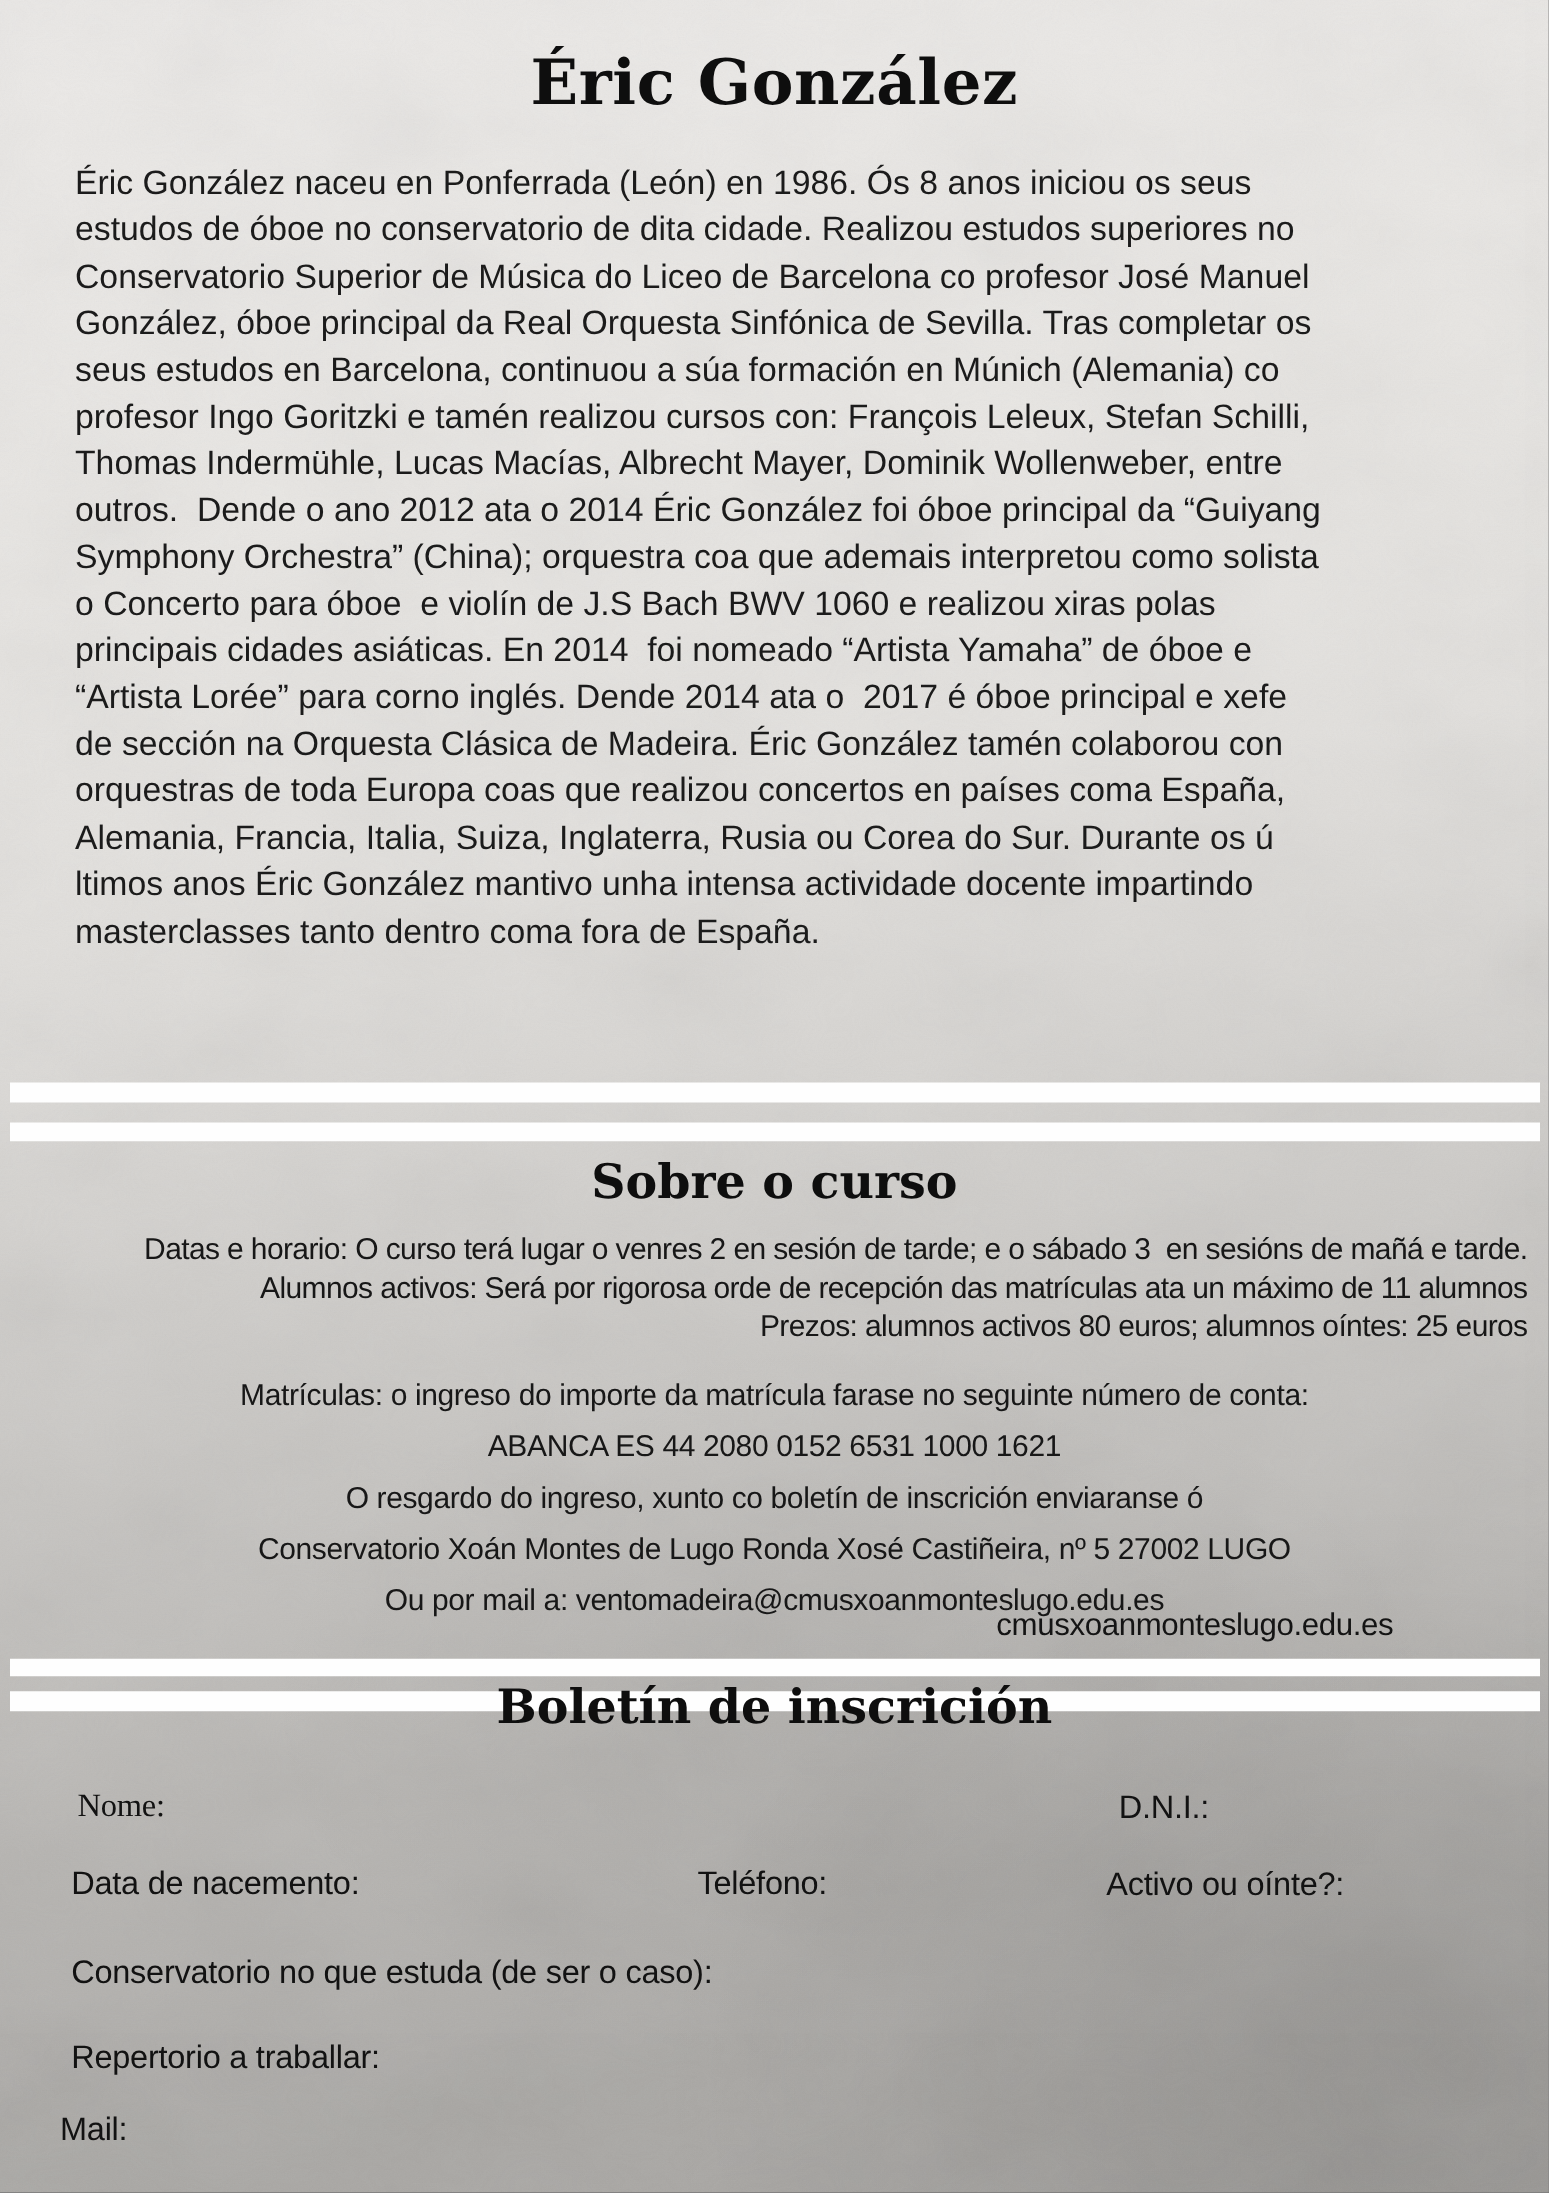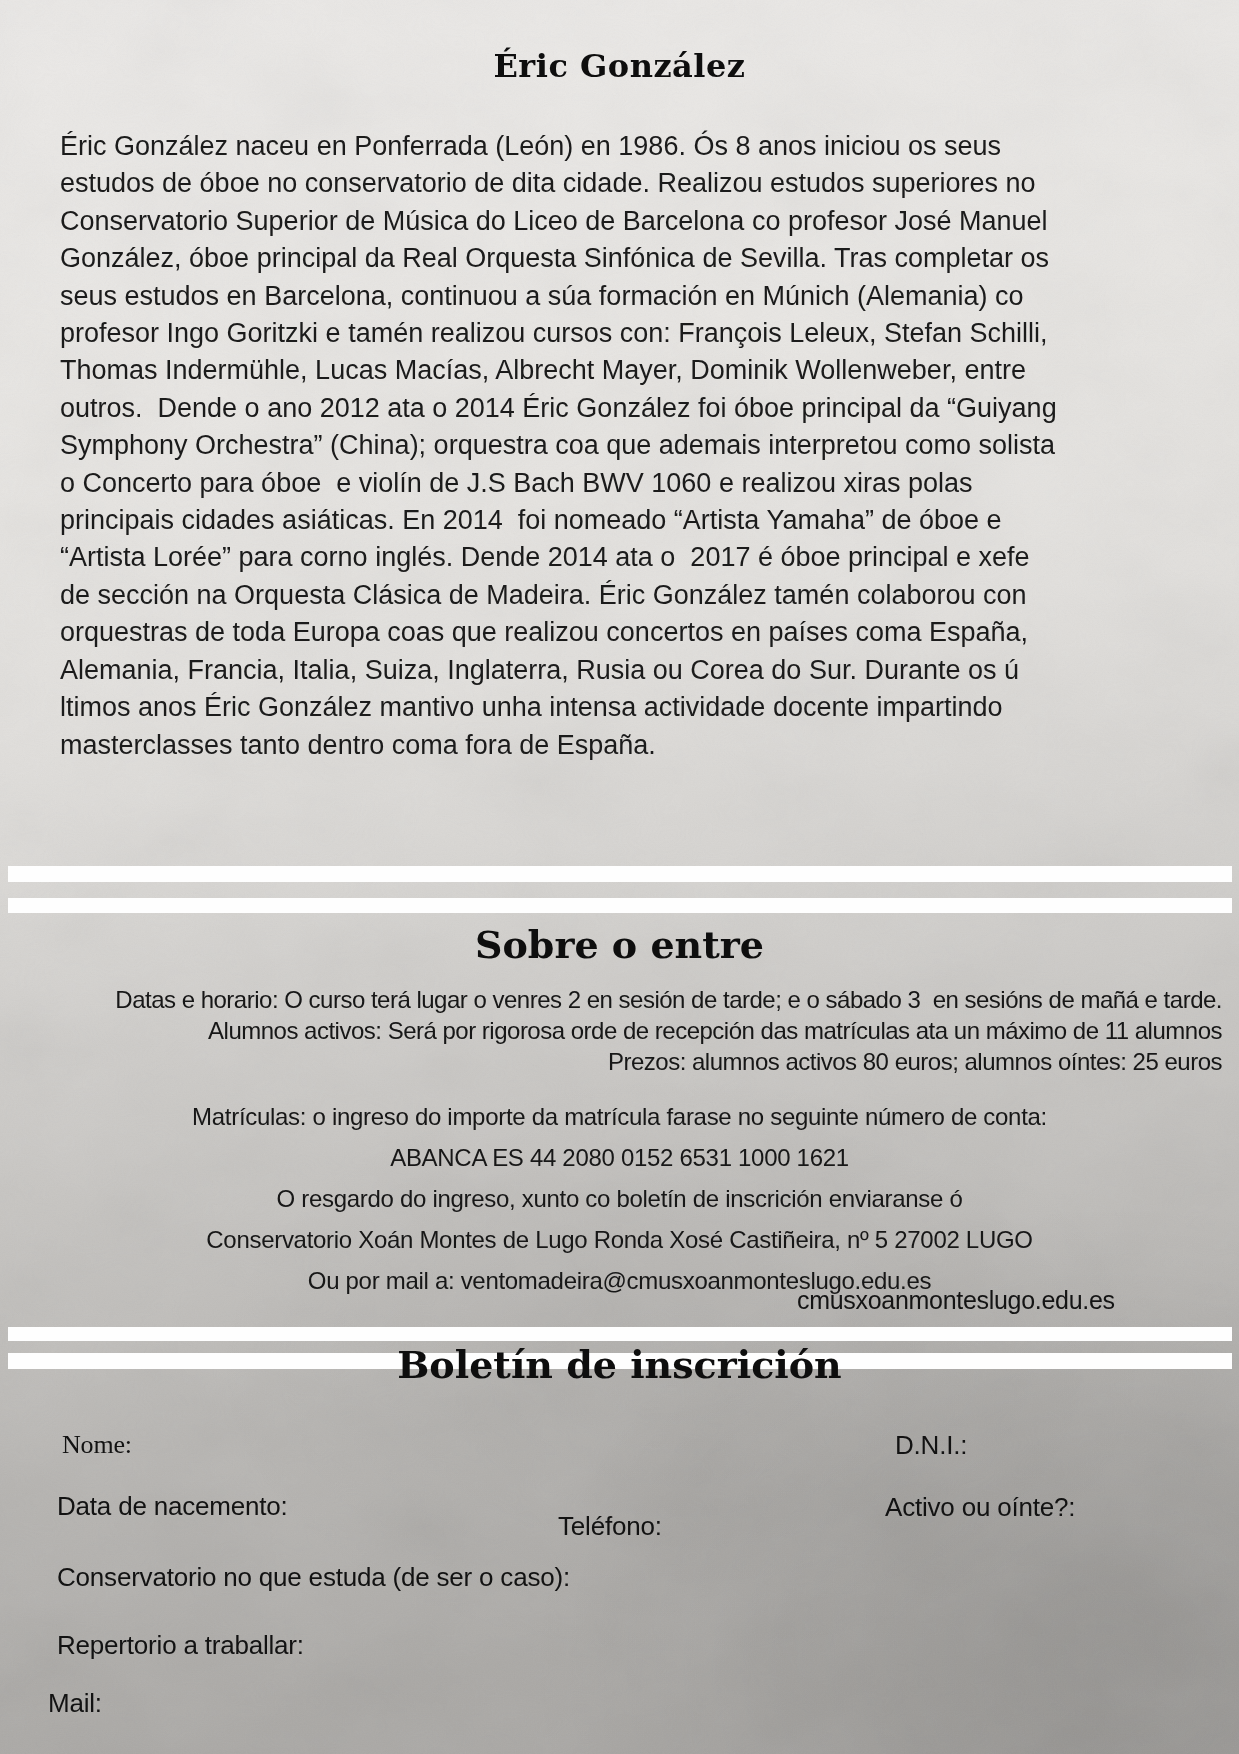--- a/index.html
+++ b/index.html
@@ -40,21 +40,21 @@
 
   .title {
     position: absolute;
     left: 0; width: 100%;
     text-align: center;
     font-family: "DejaVu Serif", serif;
     font-weight: 700;
     color: #0e0e0e;
     margin: 0;
   }
-  .title-main { top: 42px; font-size: 32px; line-height: 48px; letter-spacing: 0.5px; }
+  .title-main { top: 42px; font-size: 50px; line-height: 48px; letter-spacing: 0.5px; }
   .title-course { top: 922px; font-size: 38px; line-height: 46px; }
   .title-form { top: 1342px; font-size: 38px; line-height: 46px; }
 
   .bio {
     position: absolute;
     left: 60px; top: 128px; width: 1140px;
     font-size: 27px; line-height: 37.4px;
     color: #1b1b1b;
     white-space: pre-wrap;
   }
@@ -101,21 +101,21 @@
   .form-label {
     position: absolute;
     font-size: 26px;
     color: #121212;
     letter-spacing: -0.2px;
     white-space: nowrap;
   }
   .lbl-nome          { left: 62px;  top: 1430px; font-family: Liberation Serif, serif; }
   .lbl-dni           { left: 895px; top: 1430px; }
   .lbl-nacemento     { left: 57px;  top: 1491px; }
-  .lbl-telefono      { left: 558px; top: 1491px; margin-top: 20px; }
+  .lbl-telefono      { left: 558px; top: 1491px; }
   .lbl-activo        { left: 885px; top: 1492px; }
   .lbl-conservatorio { left: 57px;  top: 1562px; }
   .lbl-repertorio    { left: 57px;  top: 1630px; }
   .lbl-mail          { left: 48px;  top: 1688px; }
 </style>
 </head>
 <body>
 
 <div class="page">
 
@@ -154,21 +154,21 @@
 “Artista Lorée” para corno inglés. Dende 2014 ata o  2017 é óboe principal e xefe
 de sección na Orquesta Clásica de Madeira. Éric González tamén colaborou con
 orquestras de toda Europa coas que realizou concertos en países coma España,
 Alemania, Francia, Italia, Suiza, Inglaterra, Rusia ou Corea do Sur. Durante os ú
 ltimos anos Éric González mantivo unha intensa actividade docente impartindo
 masterclasses tanto dentro coma fora de España.</div>
 
     <div class="stripe stripe-1"></div>
     <div class="stripe stripe-2"></div>
 
-    <h2 class="title title-course">Sobre o entre</h2>
+    <h2 class="title title-course">Sobre o curso</h2>
 
     <div class="course-details">Datas e horario: O curso terá lugar o venres 2 en sesión de tarde; e o sábado 3  en sesións de mañá e tarde.
 Alumnos activos: Será por rigorosa orde de recepción das matrículas ata un máximo de 11 alumnos
 Prezos: alumnos activos 80 euros; alumnos oíntes: 25 euros</div>
 
     <div class="enrollment">Matrículas: o ingreso do importe da matrícula farase no seguinte número de conta:
 ABANCA ES 44 2080 0152 6531 1000 1621
 O resgardo do ingreso, xunto co boletín de inscrición enviaranse ó
 Conservatorio Xoán Montes de Lugo Ronda Xosé Castiñeira, nº 5 27002 LUGO
 Ou por mail a: ventomadeira@cmusxoanmonteslugo.edu.es</div>

